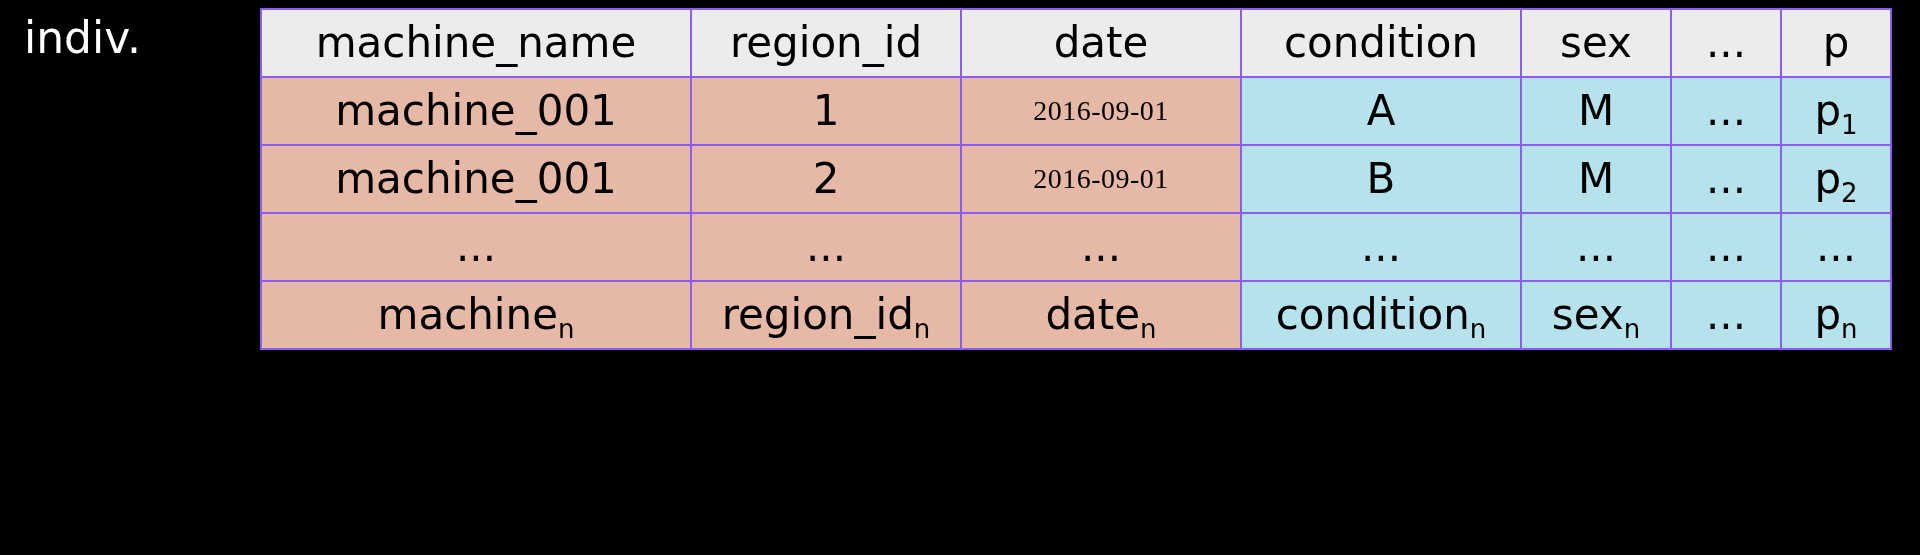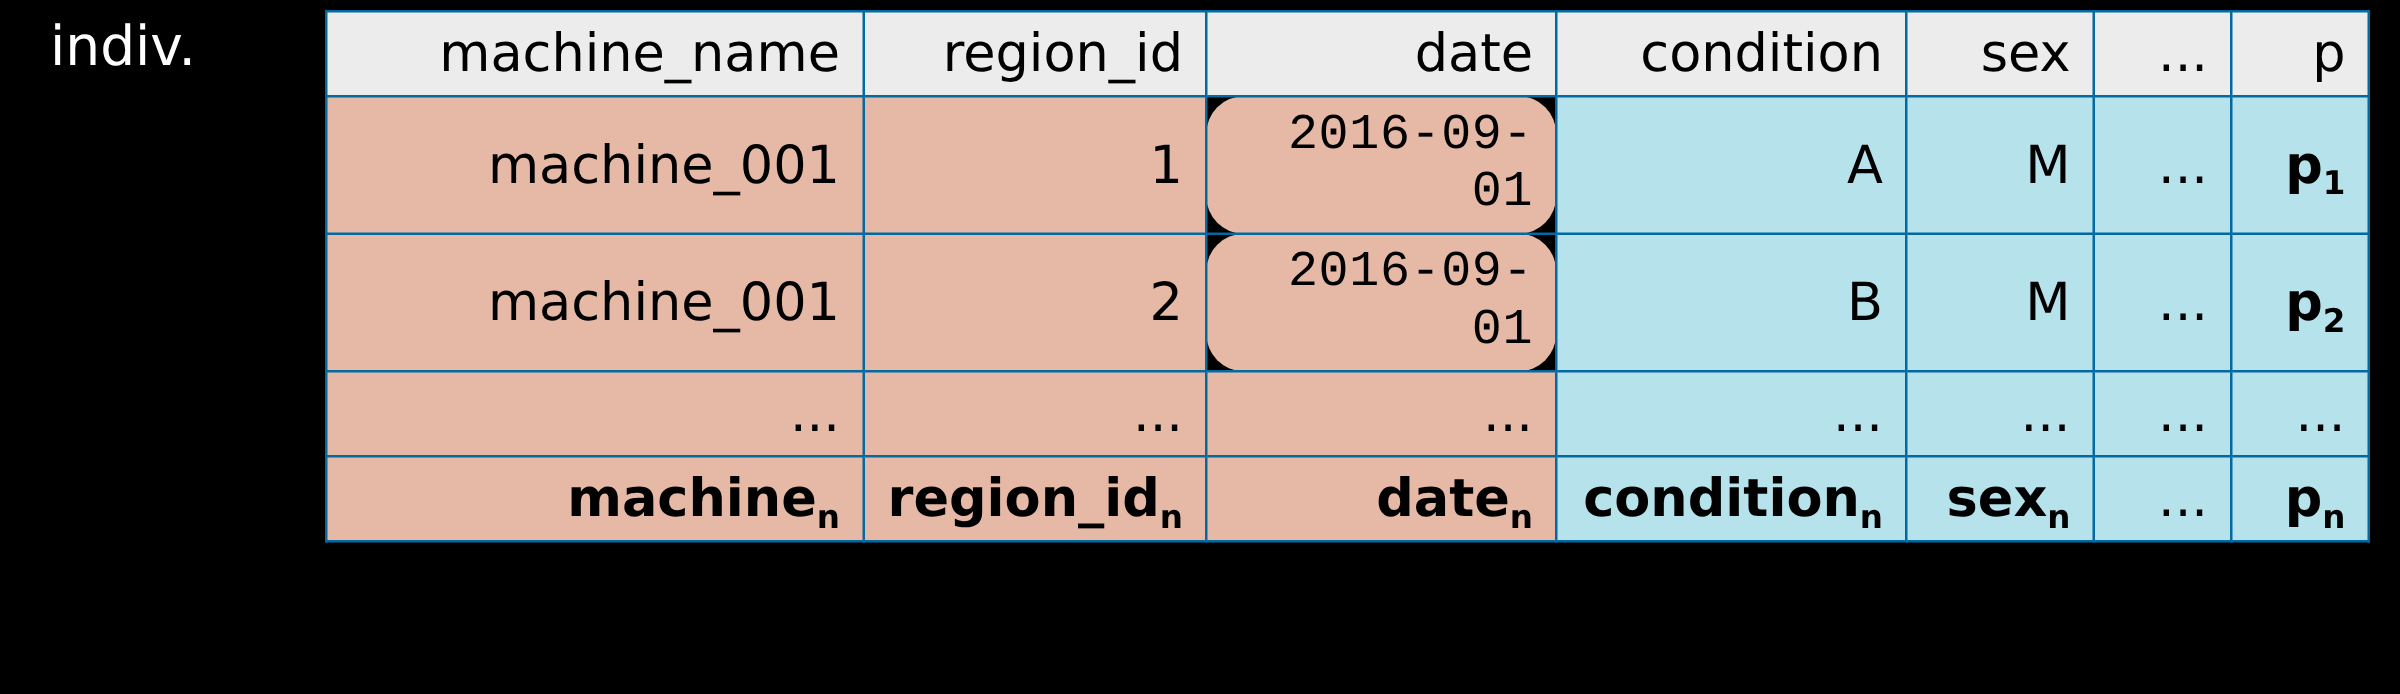--- a/index.html
+++ b/index.html
@@ -1,32 +1,32 @@
 <!DOCTYPE html>
 <html><head>
   <meta charset="utf-8">
   <style>
     * { box-sizing: border-box; margin: 0; padding: 0; }
     body { background: #000; font-family: "DejaVu Sans", Arial, sans-serif; font-size: 42px; color: #000; position: relative; width: 1920px; height: 555px; overflow: hidden; }
-    .label-indiv { position: absolute; left: 40px; top: 12px; color: #fff; font-size: 44px; }
+    .label-indiv { position: absolute; left: 24px; top: 12px; color: #fff; font-size: 44px; }
     .tbl { position: absolute; left: 260px; top: 8px; border-collapse: collapse; }
-    .tbl th, .tbl td { border: 2px solid #0369a1; padding: 8px 18px; text-align: right; line-height: 1.15; font-weight: normal; vertical-align: middle; height: 68px; }
+    .tbl th, .tbl td { border: 2px solid #8b5cf6; padding: 8px 18px; text-align: center; line-height: 1.15; font-weight: normal; vertical-align: middle; height: 68px; }
     .tbl th { background: #ececec; }
     .w-machine { width: 430px; }
     .w-region  { width: 270px; }
     .w-date    { width: 280px; }
     .w-cond    { width: 280px; }
     .w-sex     { width: 150px; }
     .w-dots    { width: 110px; }
     .w-p       { width: 110px; }
     .c-pink { background: #e6b8a6; margin-top: 32px; }
     .c-blue { background: #b6e2eb; }
-    .mono   { font-family: Liberation Mono, monospace; font-size: 40px; letter-spacing: 0.5px; border-radius: 30px; }
+    .mono   { font-family: Liberation Serif, serif; font-size: 28px; letter-spacing: 0.5px; }
     sub { font-size: 0.62em; vertical-align: sub; line-height: 0; }
-    .seg { white-space: nowrap; font-weight: bold; }
+    .seg { white-space: nowrap; }
   </style>
 </head>
 <body>
 
 <div class="label-indiv">indiv.</div>
 
 <table class="tbl">
   <thead>
     <tr>
       <th class="w-machine">machine_name</th>

